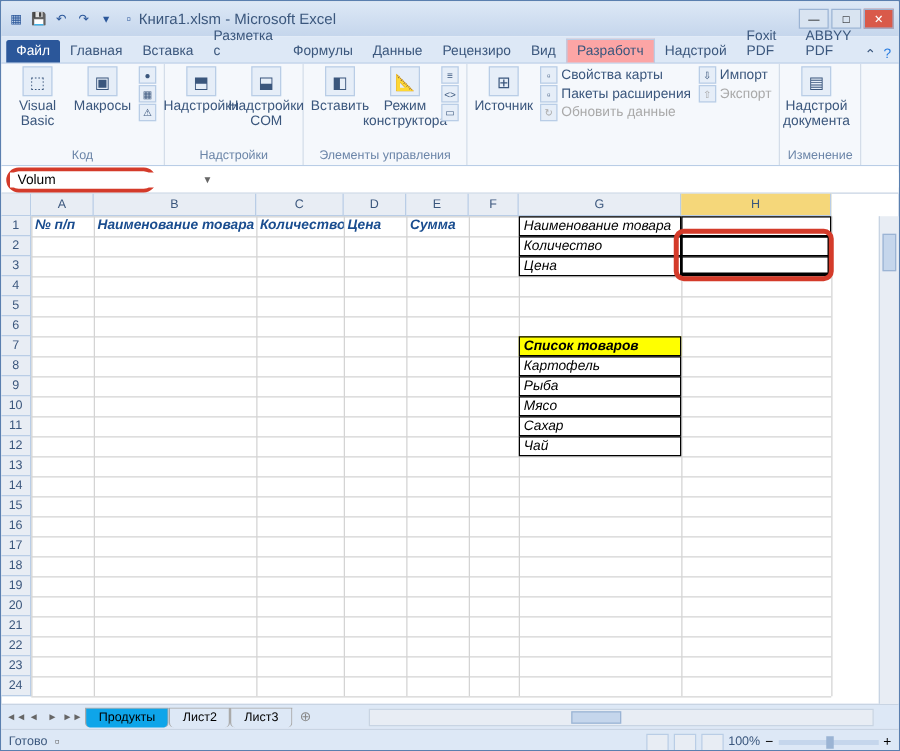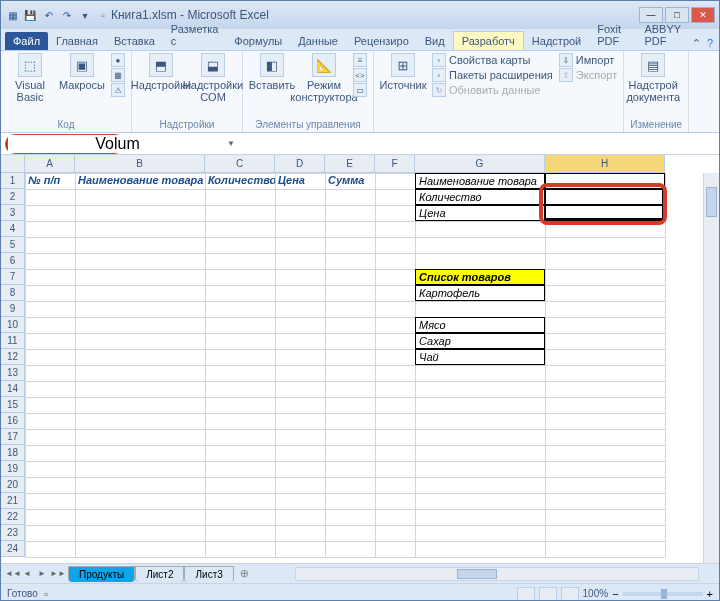--- a/index.html
+++ b/index.html
@@ -11,39 +11,39 @@
 .qat-item { width: 16px; height: 16px; display: flex; align-items: center; justify-content: center; color: #2b579a; font-size: 10px; }
 .title { flex: 1; text-align: left; color: #3b577d; font-size: 12px; }
 .winbtns { display: flex; gap: 2px; }
 .winbtn { width: 24px; height: 16px; background: #d9e4f1; border: 1px solid #9bb4d4; display: flex; align-items: center; justify-content: center; font-size: 9px; }
 .winbtn.close { background: #d95a4a; color: #fff; }
 
 
 .tabs { height: 22px; background: #dde8f6; display: flex; align-items: flex-end; border-bottom: 1px solid #b9cde6; }
 .tab { padding: 3px 8px; color: #3b577d; font-size: 11px; cursor: pointer; }
 .tab.file { background: #2b579a; color: #fff; border-radius: 2px 2px 0 0; margin-left: 4px; }
-.tab.active { background: #fef9c3; border: 1px solid #b9cde6; border-bottom: none; }
+.tab.active { background: #fca5a5; border: 1px solid #b9cde6; border-bottom: none; }
 .tabs-right { margin-left: auto; display: flex; gap: 6px; padding-right: 6px; }
 
 
 .ribbon { height: 82px; background: #f5f8fc; border-bottom: 1px solid #b9cde6; display: flex; }
 .group { border-right: 1px solid #d4dde9; padding: 2px 6px; display: flex; flex-direction: column; justify-content: space-between; }
 .group-content { display: flex; gap: 6px; align-items: flex-start; }
 .big-btn { display: flex; flex-direction: column; align-items: center; width: 46px; text-align: center; font-size: 10px; color: #3b577d; gap: 2px; }
 .big-btn .icon { width: 24px; height: 24px; background: #e6eef8; border: 1px solid #b9cde6; display: flex; align-items: center; justify-content: center; font-size: 13px; }
 .small-btns { display: flex; flex-direction: column; gap: 1px; }
 .small-btn { font-size: 10px; color: #3b577d; display: flex; align-items: center; gap: 3px; }
 .small-btn .sicon { width: 14px; height: 14px; background: #e6eef8; border: 1px solid #b9cde6; font-size: 8px; display: flex; align-items: center; justify-content: center; }
 .group-label { text-align: center; font-size: 10px; color: #6b85a8; }
 
 
 .formula-row { height: 22px; display: flex; align-items: center; border-bottom: 1px solid #c8d4e3; background: #fff; }
 .name-box-wrap { position: relative; }
 .name-box { width: 120px; height: 20px; border: 3px solid #d43b2a; border-radius: 10px; margin: 0 4px; display: flex; align-items: center; background: #fff; }
-.name-box-input { flex: 1; padding: 0 6px; font-size: 16px; border: none; outline: none; text-align: center; }
+.name-box-input { flex: 1; padding: 0 6px; font-size: 11px; border: none; outline: none; }
 .name-box-arrow { width: 14px; color: #666; font-size: 8px; }
 .fx { padding: 0 6px; font-style: italic; color: #555; }
 .formula-input { flex: 1; border: none; outline: none; padding: 0 4px; }
 
 
 .grid-area { position: relative; height: 408px; display: flex; }
 .corner { width: 24px; height: 18px; background: #e8edf4; border-right: 1px solid #b9cde6; border-bottom: 1px solid #b9cde6; }
 .col-headers { display: flex; height: 18px; background: #e8edf4; }
 .ch { border-right: 1px solid #b9cde6; border-bottom: 1px solid #b9cde6; text-align: center; color: #3b577d; font-size: 10px; line-height: 18px; }
 .row-headers { display: flex; flex-direction: column; width: 24px; background: #e8edf4; }
@@ -309,20 +309,21 @@
         <div class="cell hdr" style="left: 250px; top: 0px; width: 50px;">Цена</div>
         <div class="cell hdr" style="left: 300px; top: 0px; width: 50px;">Сумма</div>
         <div class="cell bhdr" style="left: 390px; top: 0px; width: 130px;">Наименование товара</div>
         <div class="cell bhdr" style="left: 390px; top: 16px; width: 130px;">Количество</div>
         <div class="cell bhdr" style="left: 390px; top: 32px; width: 130px;">Цена</div>
         <div class="cell bhdr" style="left: 520px; top: 0px; width: 120px;"></div>
         <div class="cell bhdr" style="left: 520px; top: 16px; width: 120px;"></div>
         <div class="cell bhdr" style="left: 520px; top: 32px; width: 120px;"></div>
         <div class="cell yellow bhdr" style="left: 390px; top: 96px; width: 130px;">Список товаров</div>
         <div class="cell bhdr" style="left: 390px; top: 112px; width: 130px;">Картофель</div>
+        <div class="cell bhdr" style="left: 390px; top: 128px; width: 130px;">Рыба</div>
         <div class="cell bhdr" style="left: 390px; top: 160px; width: 130px;">Сахар</div>
         <div class="cell bhdr" style="left: 390px; top: 144px; width: 130px;">Мясо</div>
         <div class="cell bhdr" style="left: 390px; top: 176px; width: 130px;">Чай</div>
         <div class="selbox" style="left: 519px; top: 15px; width: 120px; height: 32px;"></div>
         <div class="redbox" style="left: 514px; top: 10px; width: 128px; height: 42px;"></div>
       </div>
   </div>
   <div class="vscroll">
       <div class="thumb"></div>
     </div>

